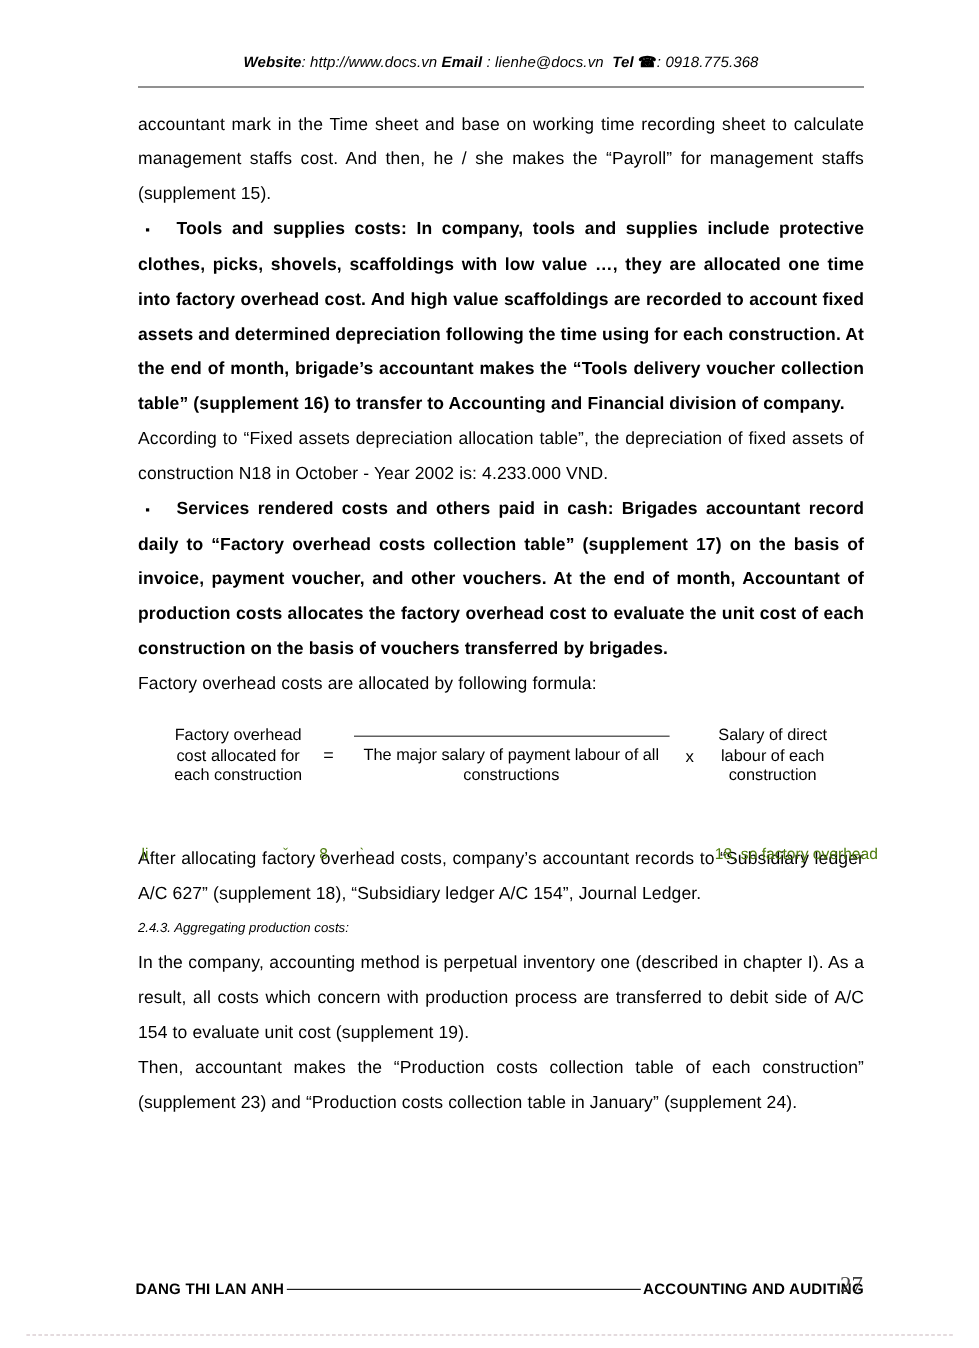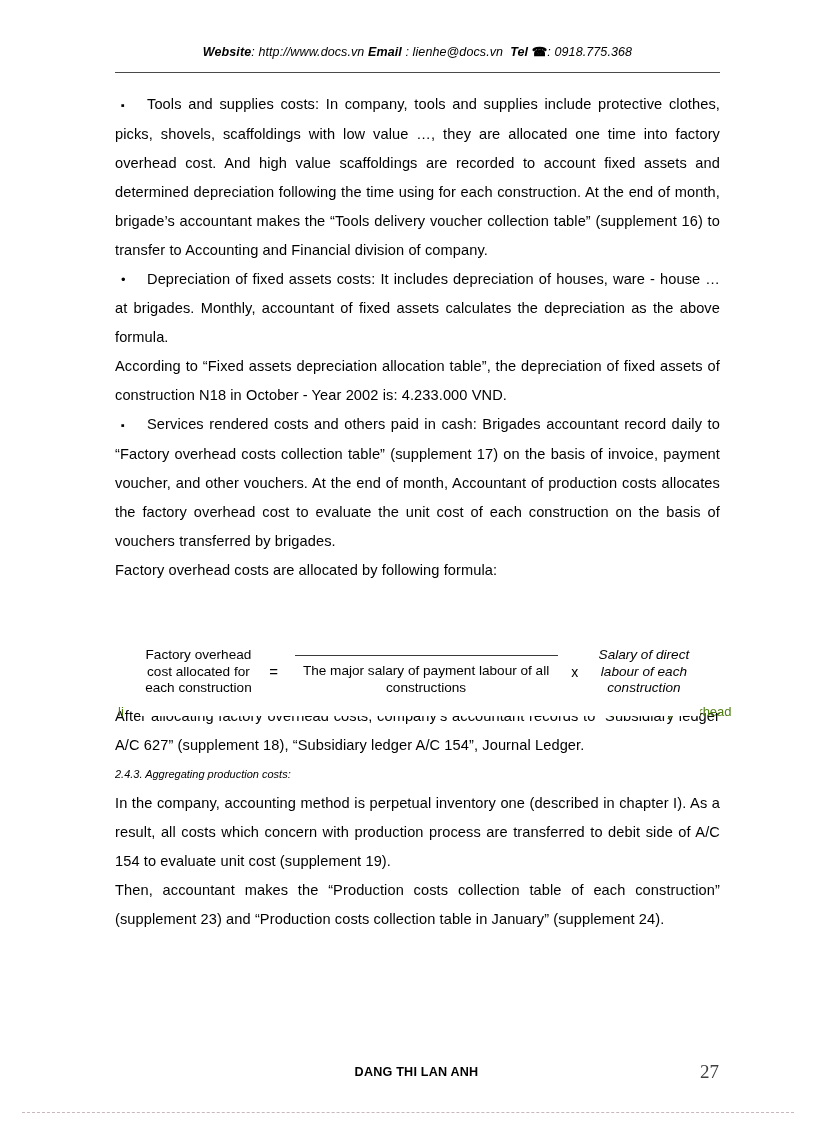--- a/index.html
+++ b/index.html
@@ -65,20 +65,21 @@
     text-align: justify;
     text-justify: inter-word;
     letter-spacing: 0.1px;
   }
   p.para.nojust {
     text-align: left;
   }
   .bullet-para {
     position: relative;
     padding-left: 0;
+    font-weight: bold;
   }
   .bullet-sq, .bullet-rd {
     display: inline-block;
     width: 32px;
     text-align: left;
     padding-left: 6px;
     box-sizing: border-box;
     vertical-align: baseline;
   }
   .bullet-sq { font-size: 11px; }
@@ -93,21 +94,21 @@
     font-weight: bold;
     font-size: 14.6px;
     line-height: 29px;
     margin: 0;
   }
 
   
   .formula {
     position: absolute;
     left: 140px;
-    top: 628px;
+    top: 586px;
     width: 560px;
     height: 88px;
     background: #ffffff;
     display: flex;
     align-items: center;
     justify-content: flex-end;
     font-size: 13.6px;
     line-height: 16.5px;
     z-index: 5;
   }
@@ -133,21 +134,20 @@
     margin: 7px 4px;
   }
   .f-times {
     width: 28px;
     text-align: center;
     font-size: 14px;
   }
   .f-right {
     width: 120px;
     text-align: center;
-    font-style: italic;
   }
 
   
   .obscured-line {
     position: absolute;
     left: 118px;
     top: 697px;
     width: 605px;
     font-size: 13px;
     line-height: 29px;
@@ -162,21 +162,20 @@
     left: 113px;
     top: 1065px;
     width: 607px;
     display: flex;
     align-items: center;
     font-size: 12.6px;
     font-weight: bold;
     letter-spacing: 0.2px;
     overflow: hidden;
     height: 18px;
-    flex-direction: column;
   }
   .footer-left { white-space: nowrap; }
   .footer-rule {
     flex: 1;
     height: 1px;
     background: #1c1c1c;
     margin: 0 2px;
   }
   .footer-right { white-space: nowrap; }
   .footer-page {
@@ -213,24 +212,24 @@
   <div class="header">
     <span class="lbl">Website</span><span class="val">: </span><span class="val">http://www.docs.vn</span>
     <span class="lbl">Email</span><span class="val"> : </span><span class="val">lienhe@docs.vn</span>
     &nbsp;<span class="lbl">Tel</span>
     <span class="phone-icon">☎</span><span class="val">: </span><span class="val">0918.775.368</span>
   </div>
   <div class="header-rule"></div>
 
   <div class="content">
 
+    <p class="para">accountant mark in the Time sheet and base on working time recording sheet to calculate management staffs cost. And then, he / she makes the “Payroll” for management staffs (supplement 15).</p>
 
     <p class="para bullet-para"><span class="bullet-sq">▪</span><span>Tools and supplies costs: In company, tools and supplies include protective clothes, picks, shovels, scaffoldings with low value …, they are allocated one time into factory overhead cost. And high value scaffoldings are recorded to account fixed assets and determined depreciation following the time using for each construction. At the end of month, brigade’s accountant makes the “Tools delivery voucher collection table” (supplement 16) to transfer to Accounting and Financial division of company.</span></p>
 
-    <p class="para bullet-para"><span class="bullet-rd">•</span><span>Depreciation of fixed assets costs: It includes depreciation of houses, ware - house … at brigades. Monthly, accountant of fixed assets calculates the depreciation as the above formula.</span></p>
 
     <p class="para">According to “Fixed assets depreciation allocation table”, the depreciation of fixed assets of construction N18 in October -  Year 2002 is: 4.233.000 VND.</p>
 
     <p class="para bullet-para"><span class="bullet-sq">▪</span><span>Services rendered costs and others paid in cash: Brigades accountant record daily to “Factory overhead costs collection table” (supplement 17) on the basis of invoice, payment voucher, and other vouchers. At the end of month, Accountant of production costs allocates the factory overhead cost to evaluate the unit cost of each construction on the basis of vouchers transferred by brigades.</span></p>
 
     <p class="para nojust">Factory overhead costs are allocated by following formula:</p>
 
     <div style="height:117px"></div>
 
 

